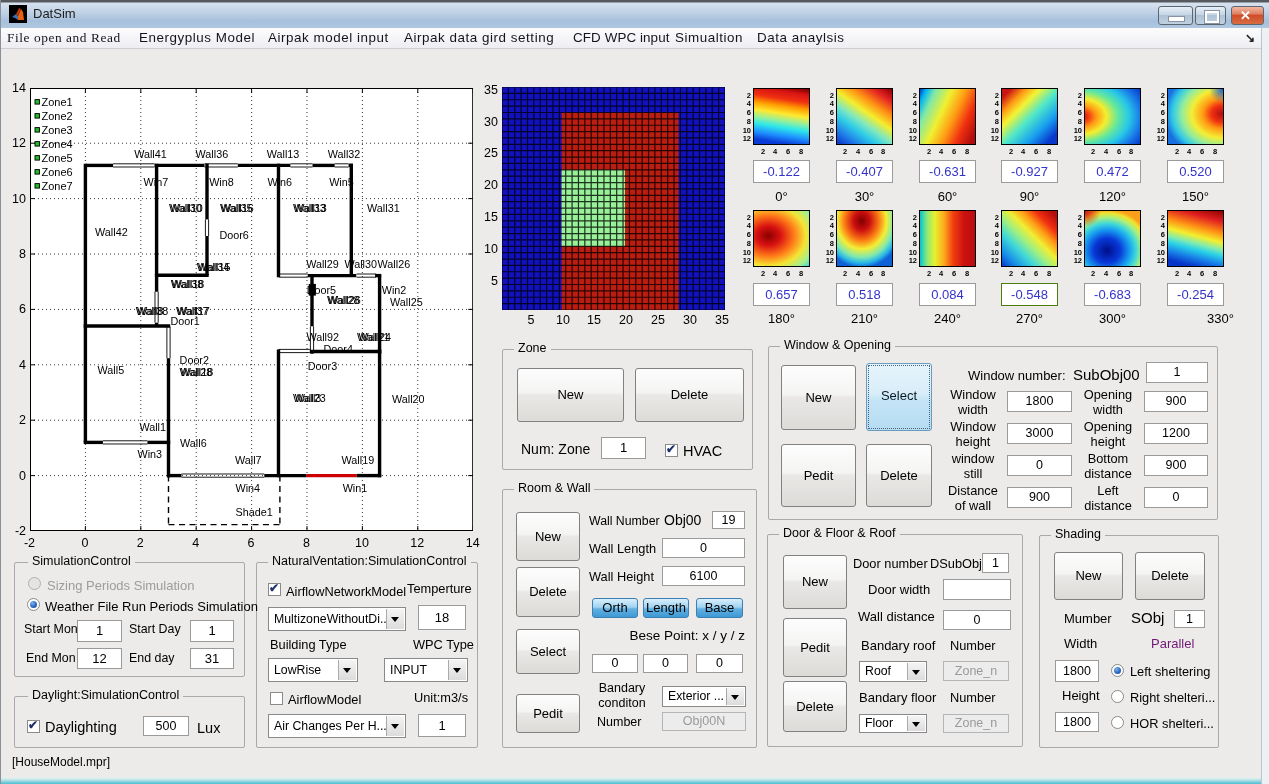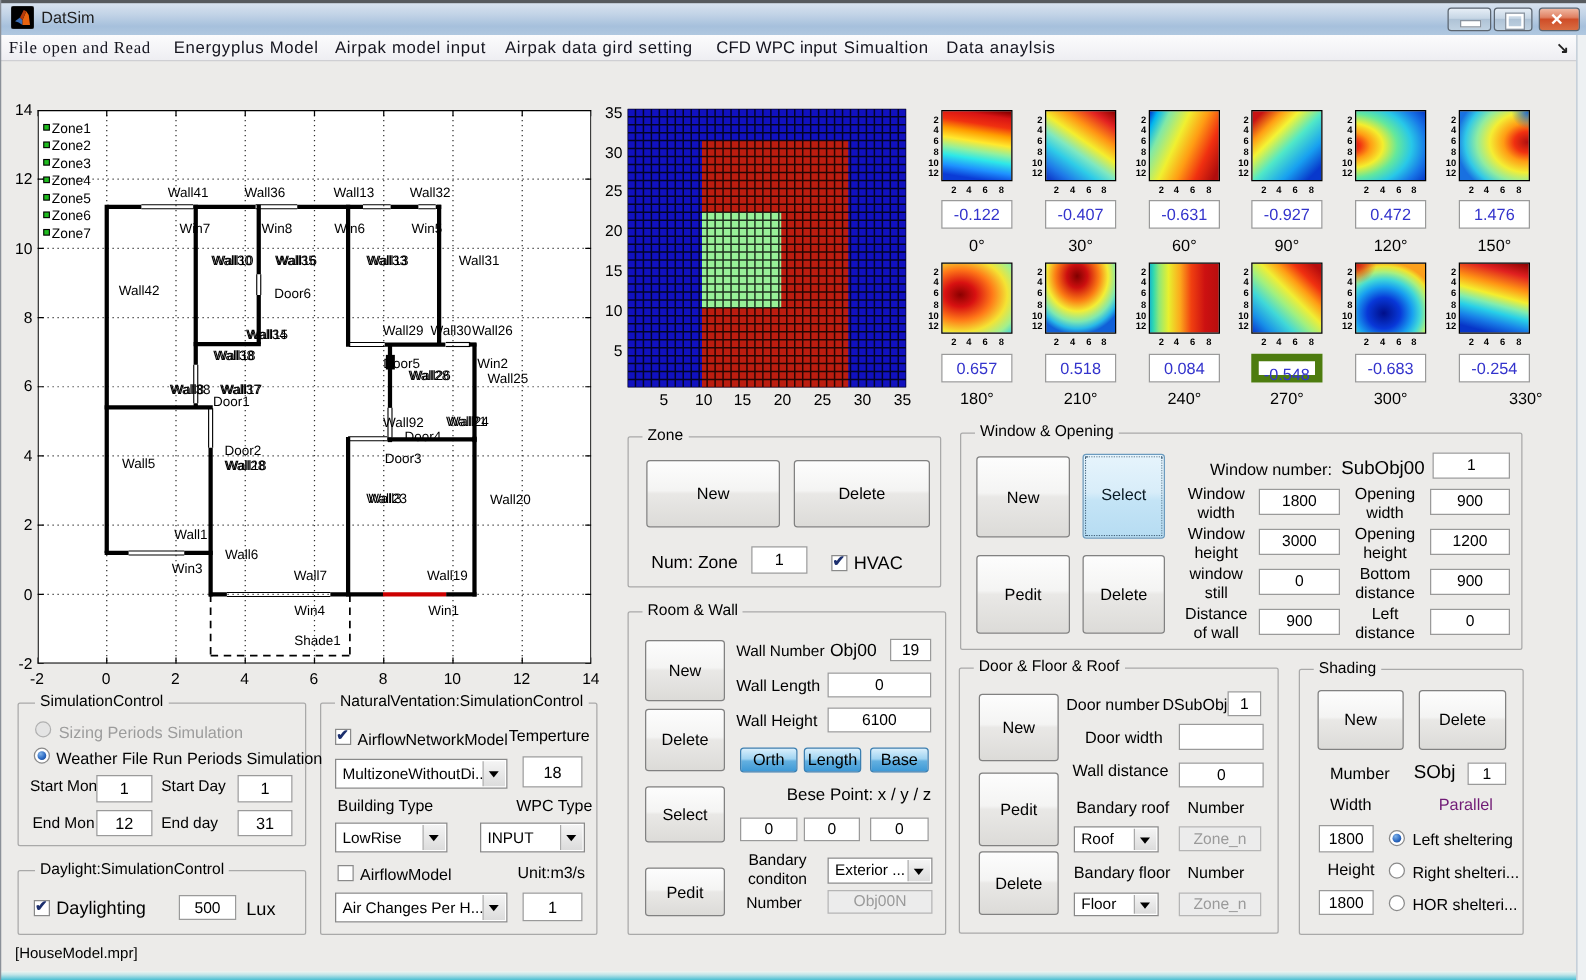--- a/index.html
+++ b/index.html
@@ -364,21 +364,21 @@
 <div class="mt" style="left:1153px;top:91px;width:12px;text-align:right">2</div>
 <div class="mt" style="left:1153px;top:99px;width:12px;text-align:right">4</div>
 <div class="mt" style="left:1153px;top:108px;width:12px;text-align:right">6</div>
 <div class="mt" style="left:1153px;top:117px;width:12px;text-align:right">8</div>
 <div class="mt" style="left:1153px;top:126px;width:12px;text-align:right">10</div>
 <div class="mt" style="left:1153px;top:134px;width:12px;text-align:right">12</div>
 <div class="mt" style="left:1172px;top:147px;width:10px;text-align:center">2</div>
 <div class="mt" style="left:1184px;top:147px;width:10px;text-align:center">4</div>
 <div class="mt" style="left:1197px;top:147px;width:10px;text-align:center">6</div>
 <div class="mt" style="left:1210px;top:147px;width:10px;text-align:center">8</div>
-<div style="position:absolute;left:1167px;top:160px;width:57px;height:23px;border:1px solid #9a9a9a;background:#fff;box-sizing:border-box;font:13px 'Liberation Sans',sans-serif;color:#3333cc;text-align:center;line-height:21px">1.476</div>
+<div style="position:absolute;left:1167px;top:160px;width:57px;height:23px;border:1px solid #9a9a9a;background:#fff;box-sizing:border-box;font:13px 'Liberation Sans',sans-serif;color:#3333cc;text-align:center;line-height:21px">0.520</div>
 <div style="position:absolute;left:1157px;top:189px;width:77px;text-align:center;font:13px 'Liberation Sans',sans-serif;color:#000">150°</div>
 <div style="position:absolute;left:753px;top:210px;width:57px;height:57px;border:1px solid #000;box-sizing:border-box;background:radial-gradient(ellipse 110% 88% at 26% 45%,#8b0000 0%,#d81111 20%,#ff7818 42%,#f4e434 62%,#a0f090 80%,#38d0e0 93%,#1878e0 100%)"></div>
 <div class="mt" style="left:739px;top:213px;width:12px;text-align:right">2</div>
 <div class="mt" style="left:739px;top:221px;width:12px;text-align:right">4</div>
 <div class="mt" style="left:739px;top:230px;width:12px;text-align:right">6</div>
 <div class="mt" style="left:739px;top:239px;width:12px;text-align:right">8</div>
 <div class="mt" style="left:739px;top:248px;width:12px;text-align:right">10</div>
 <div class="mt" style="left:739px;top:256px;width:12px;text-align:right">12</div>
 <div class="mt" style="left:758px;top:269px;width:10px;text-align:center">2</div>
 <div class="mt" style="left:770px;top:269px;width:10px;text-align:center">4</div>
@@ -416,21 +416,21 @@
 <div class="mt" style="left:987px;top:213px;width:12px;text-align:right">2</div>
 <div class="mt" style="left:987px;top:221px;width:12px;text-align:right">4</div>
 <div class="mt" style="left:987px;top:230px;width:12px;text-align:right">6</div>
 <div class="mt" style="left:987px;top:239px;width:12px;text-align:right">8</div>
 <div class="mt" style="left:987px;top:248px;width:12px;text-align:right">10</div>
 <div class="mt" style="left:987px;top:256px;width:12px;text-align:right">12</div>
 <div class="mt" style="left:1006px;top:269px;width:10px;text-align:center">2</div>
 <div class="mt" style="left:1018px;top:269px;width:10px;text-align:center">4</div>
 <div class="mt" style="left:1031px;top:269px;width:10px;text-align:center">6</div>
 <div class="mt" style="left:1044px;top:269px;width:10px;text-align:center">8</div>
-<div style="position:absolute;left:1001px;top:283px;width:57px;height:23px;border:6px solid #4d7c0f;background:#fff;box-sizing:border-box;font:13px 'Liberation Sans',sans-serif;color:#3333cc;text-align:center;line-height:21px">-0.548</div>
+<div style="position:absolute;left:1001px;top:283px;width:57px;height:23px;border:1px solid #4d7c0f;background:#fff;box-sizing:border-box;font:13px 'Liberation Sans',sans-serif;color:#3333cc;text-align:center;line-height:21px">-0.548</div>
 <div style="position:absolute;left:991px;top:311px;width:77px;text-align:center;font:13px 'Liberation Sans',sans-serif;color:#000">270°</div>
 <div style="position:absolute;left:1084px;top:210px;width:57px;height:57px;border:1px solid #000;box-sizing:border-box;background:radial-gradient(circle 16px at 0% 0%,#d01414 0%,rgba(208,20,20,0) 100%),radial-gradient(ellipse 80% 75% at 40% 72%,#000f8a 0%,#0838d8 30%,#18a0f0 52%,#40d8d8 66%,#a8f080 80%,#f0e42e 91%,#fca01c 100%)"></div>
 <div class="mt" style="left:1070px;top:213px;width:12px;text-align:right">2</div>
 <div class="mt" style="left:1070px;top:221px;width:12px;text-align:right">4</div>
 <div class="mt" style="left:1070px;top:230px;width:12px;text-align:right">6</div>
 <div class="mt" style="left:1070px;top:239px;width:12px;text-align:right">8</div>
 <div class="mt" style="left:1070px;top:248px;width:12px;text-align:right">10</div>
 <div class="mt" style="left:1070px;top:256px;width:12px;text-align:right">12</div>
 <div class="mt" style="left:1088px;top:269px;width:10px;text-align:center">2</div>
 <div class="mt" style="left:1101px;top:269px;width:10px;text-align:center">4</div>

